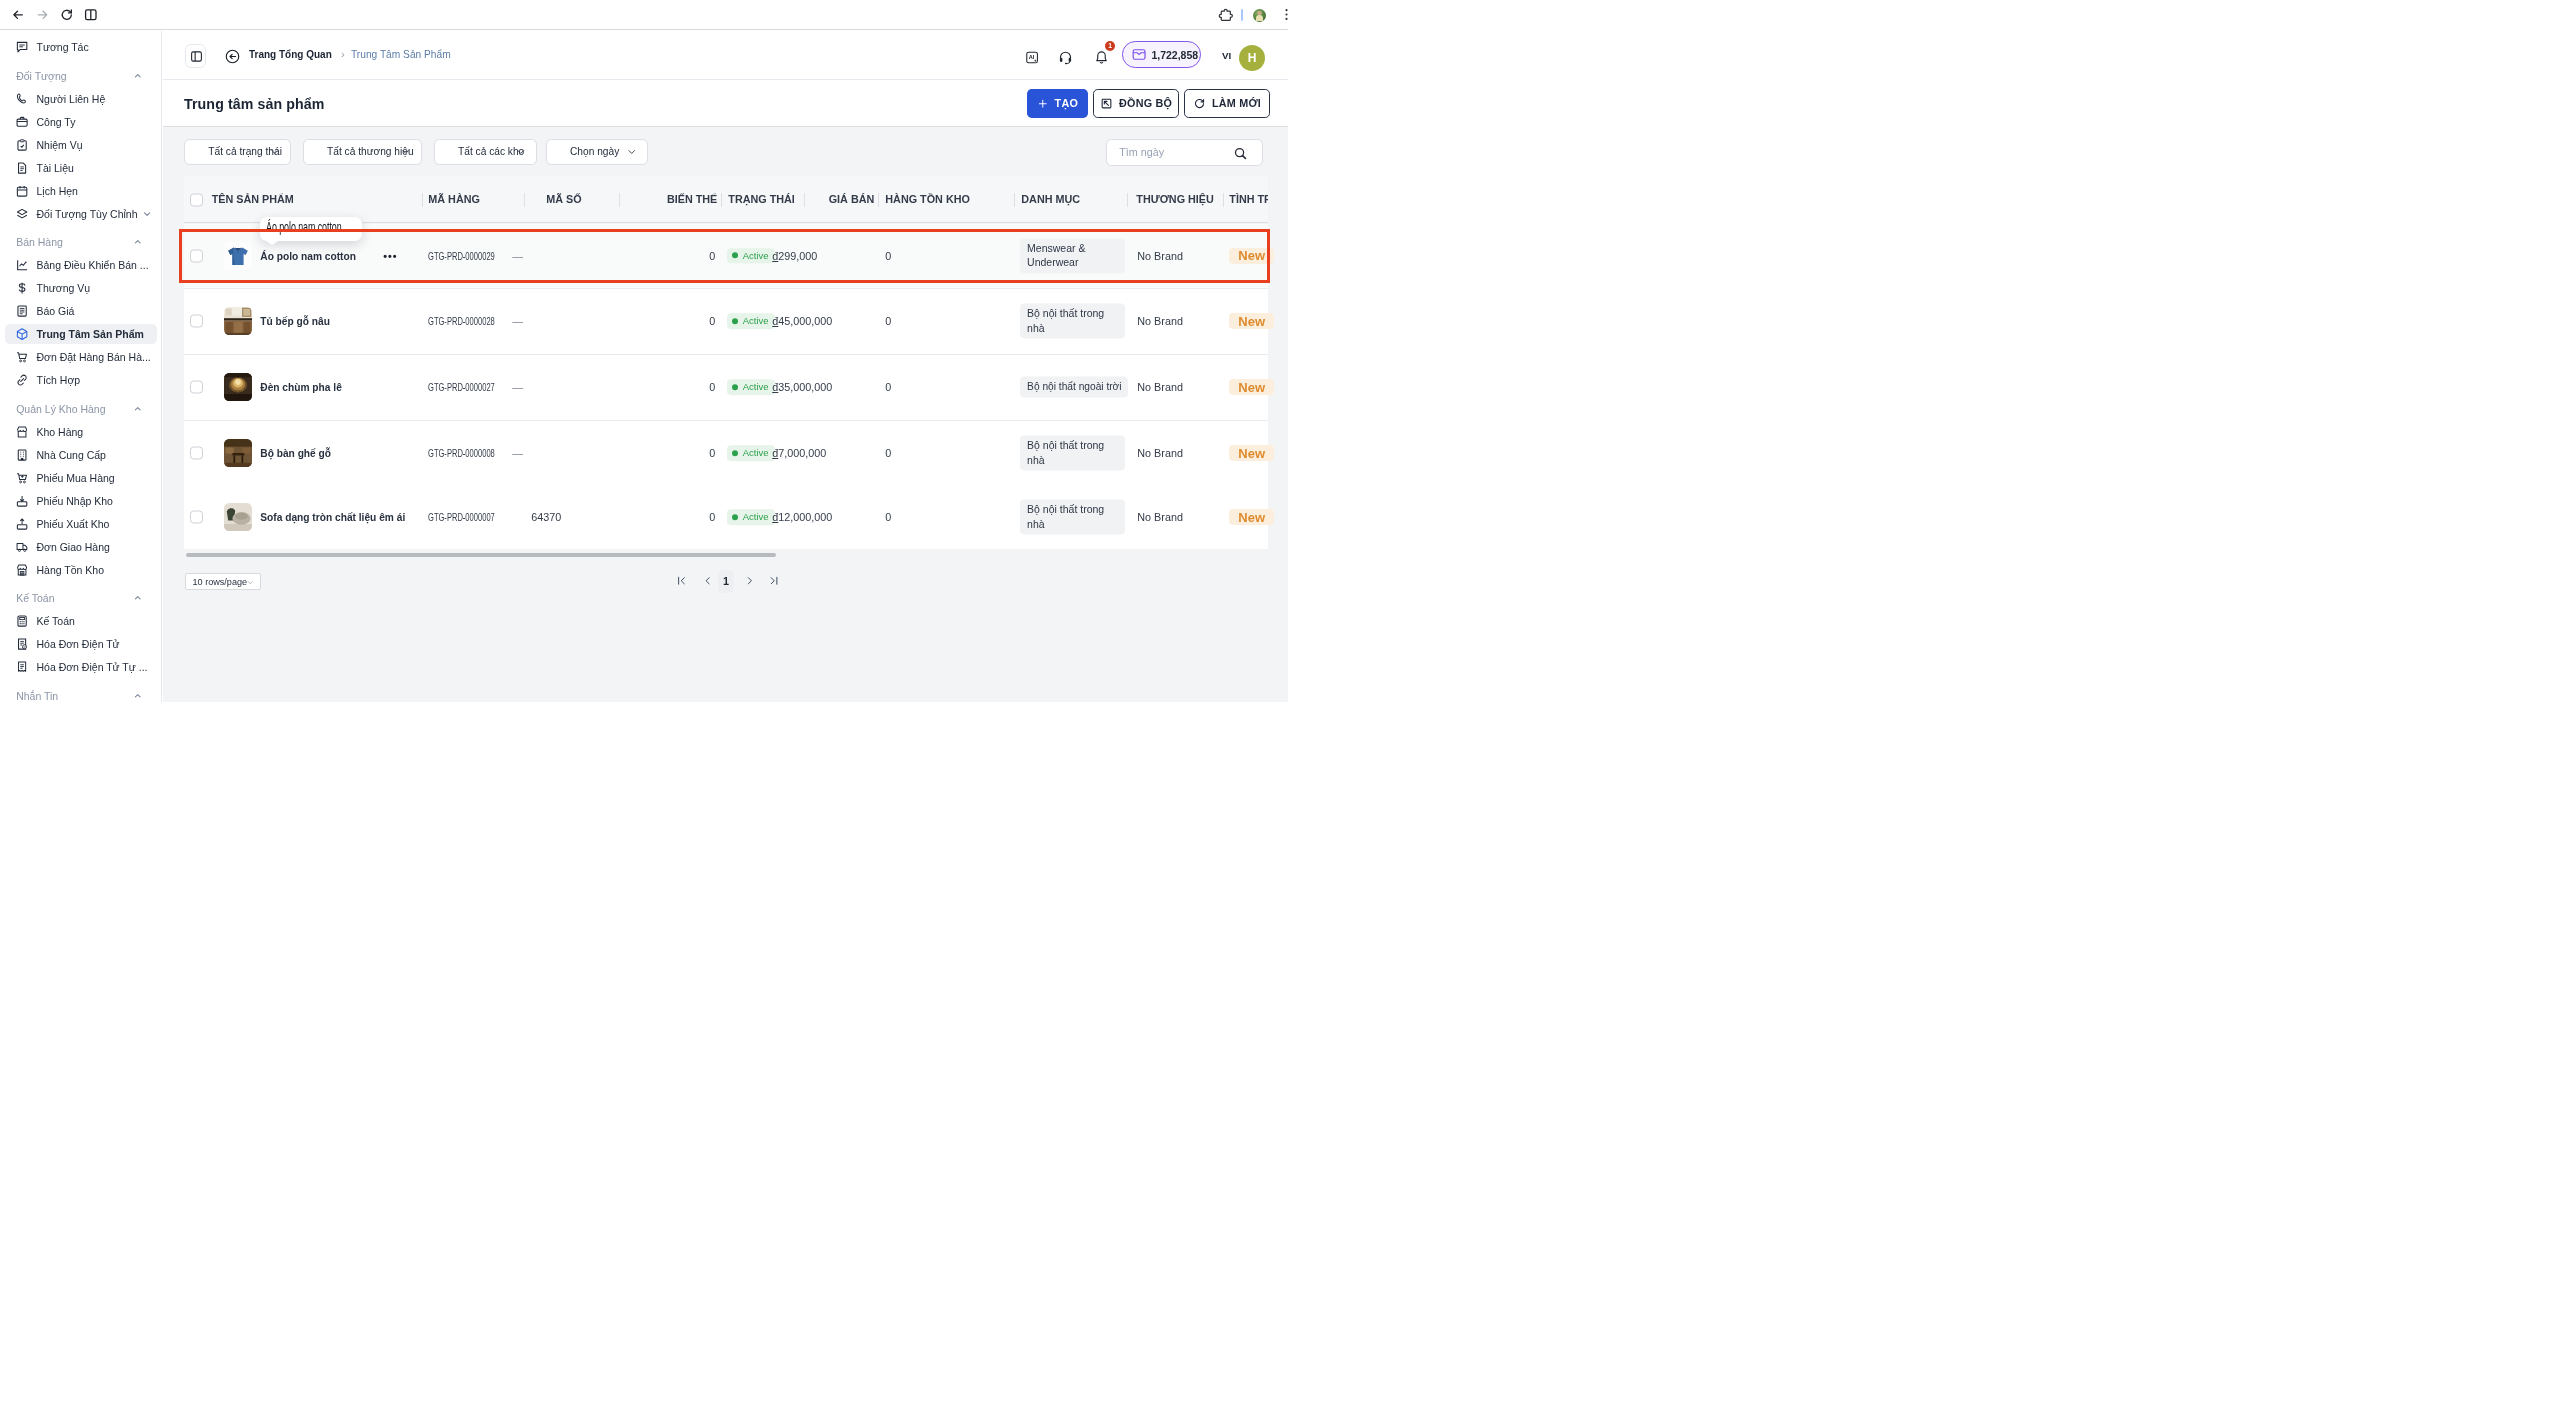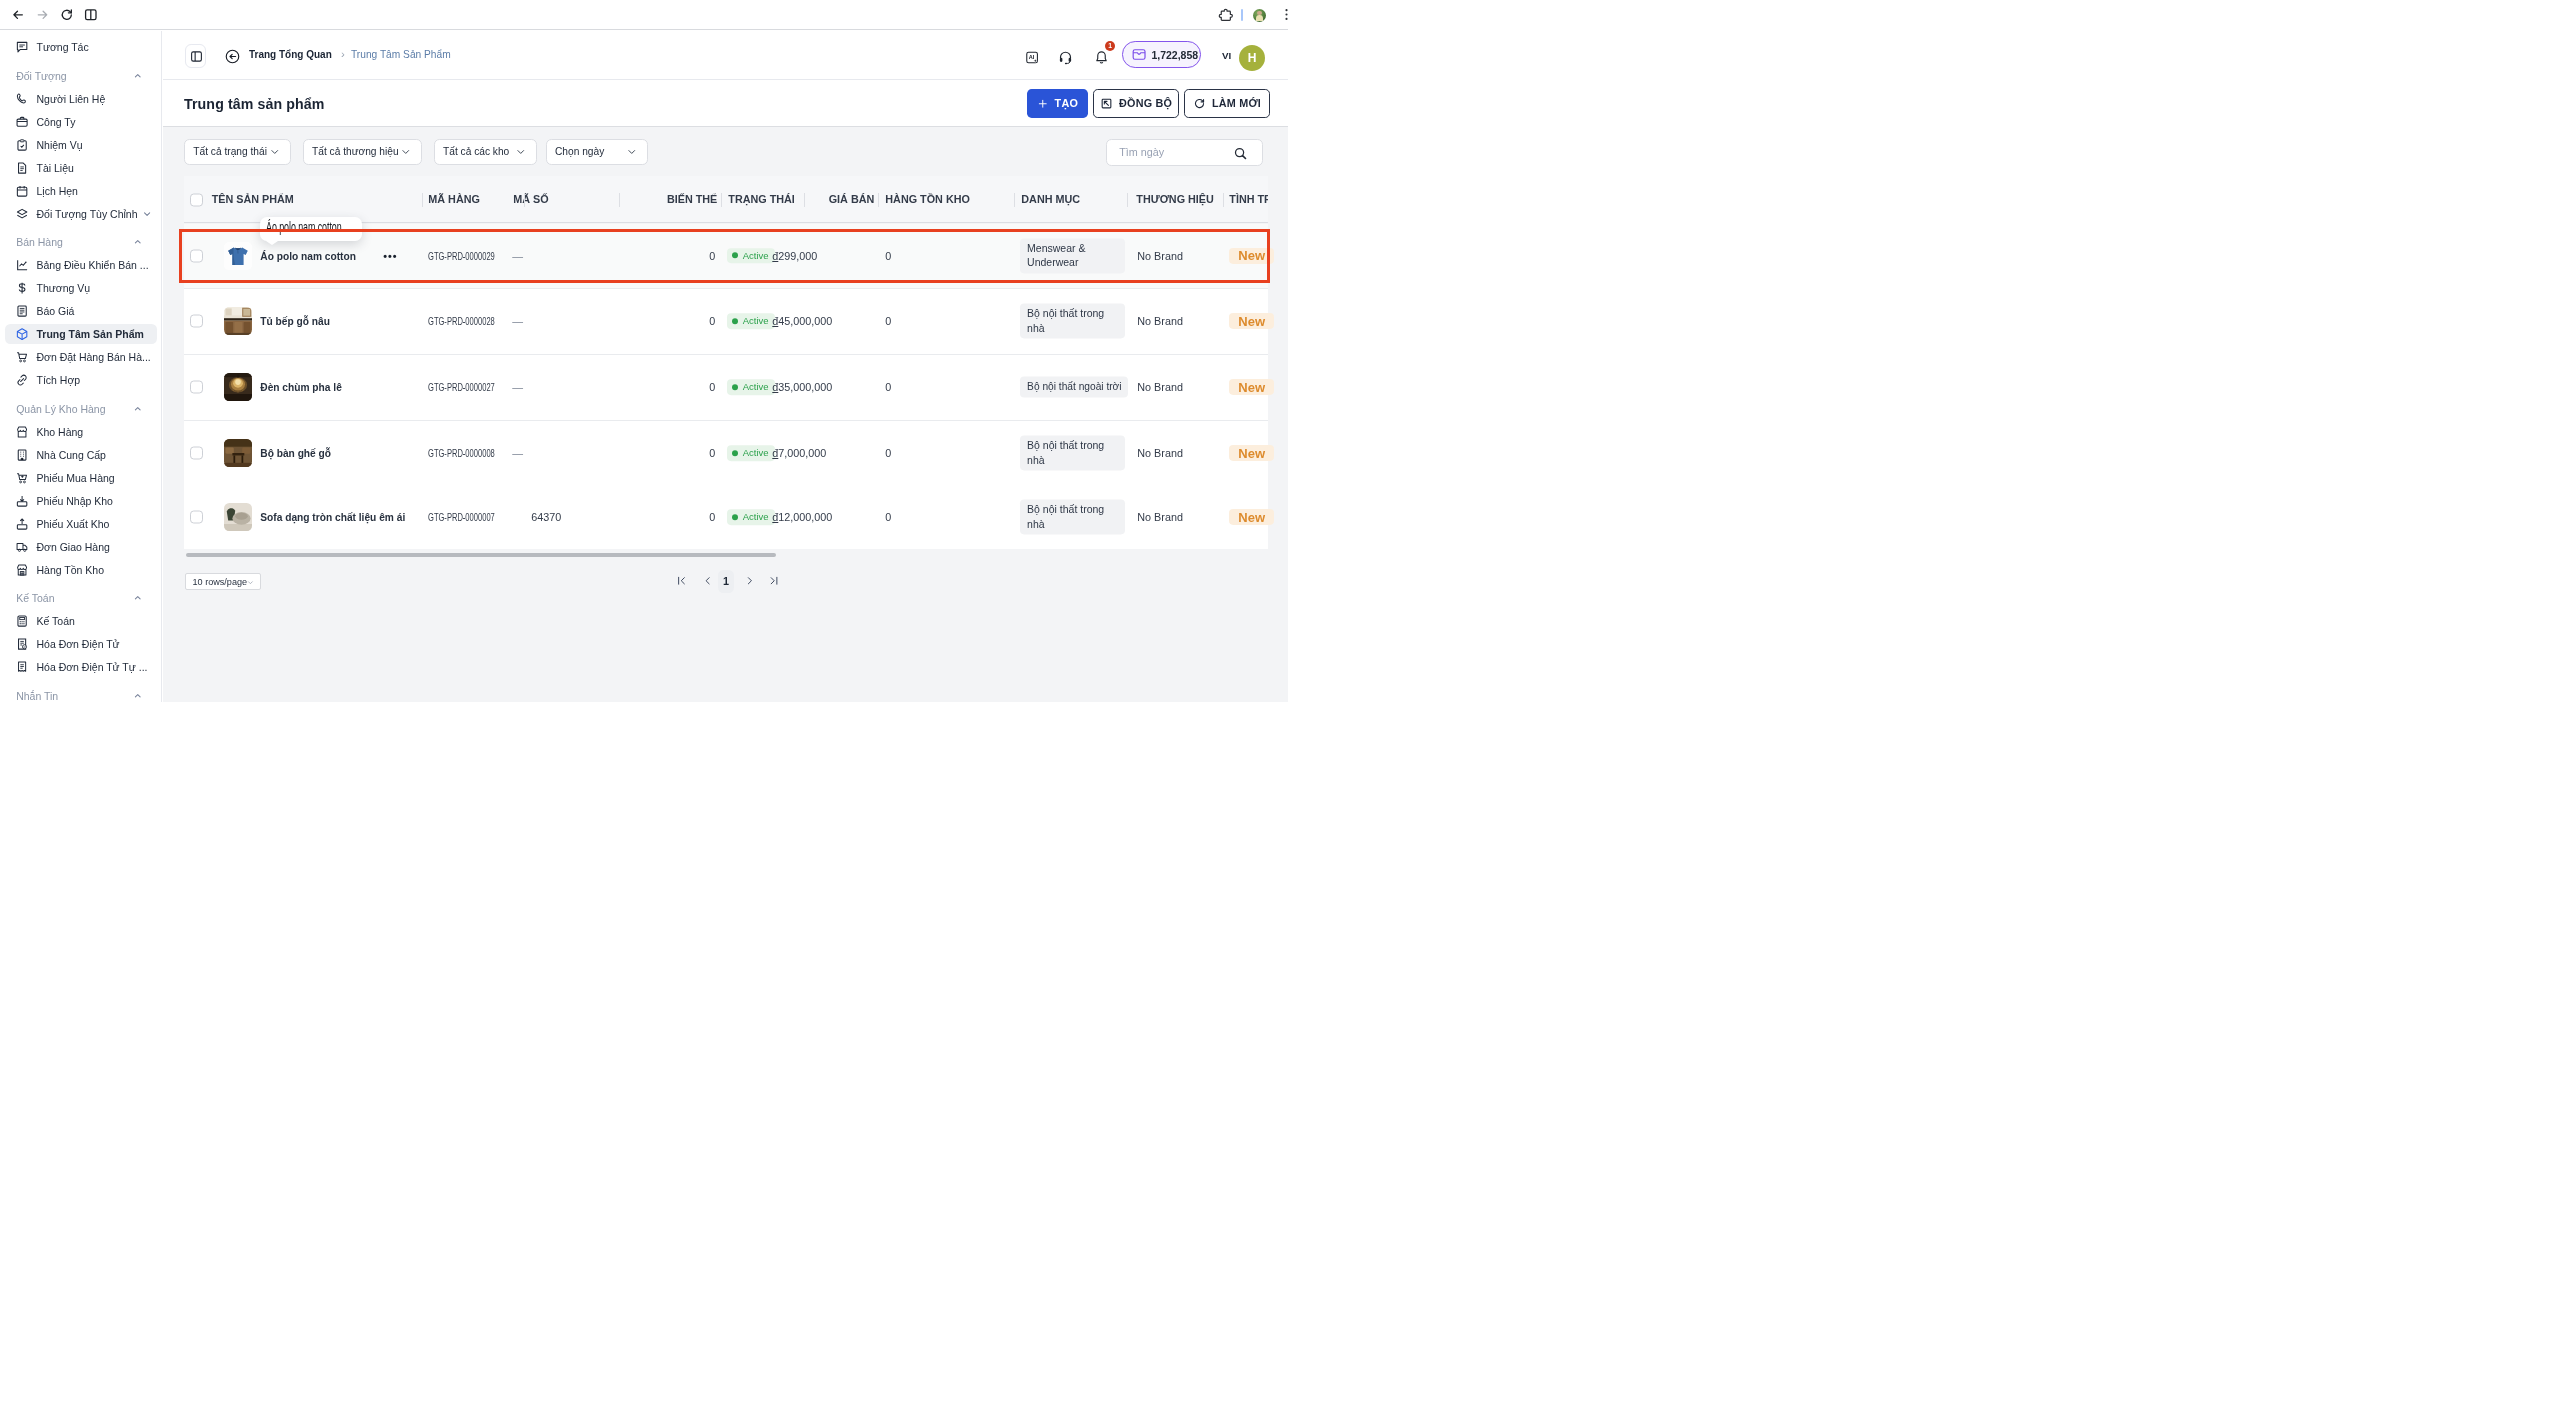--- a/index.html
+++ b/index.html
@@ -36,21 +36,21 @@
 #bc .b1{position:absolute;left:86px;top:18.3px;font-size:10px;font-weight:bold;color:#1b2434}
 #bc .sep{position:absolute;left:178px;top:17px;font-size:11.5px;color:#9aa4b2}
 #bc .b2{position:absolute;left:188px;top:18.3px;font-size:10.2px;color:#5c7da8}
 
 .btn{position:absolute;top:9.8px;height:28.4px;border-radius:4.7px;font-size:10.8px;font-weight:bold;letter-spacing:0.2px;display:flex;align-items:center;justify-content:center;color:#1d2637}
 #btao{left:864px;width:61px;background:#2a54d7;color:#fff}
 #bdong{left:930px;width:86px;background:#fff;border:1px solid #2a3346}
 #blam{left:1021px;width:86px;background:#fff;border:1px solid #2a3346}
 .btn svg{margin-right:6.1px}
 
-.filt{position:absolute;top:108px;height:26.4px;background:#fff;border:0.7px solid #dcdee3;border-radius:5.4px;font-size:10.2px;color:#242d3c;display:flex;align-items:center;padding-left:8px}
+.filt{position:absolute;top:108px;height:26.4px;background:#fff;border:0.7px solid #dcdee3;border-radius:5.4px;font-size:10.2px;color:#242d3c;display:flex;align-items:center;padding-left:23px}
 .filt svg{position:absolute;right:9.5px}
 #search{position:absolute;left:943px;top:108px;width:157px;height:27px;background:#fff;border:0.7px solid #dcdee3;border-radius:5.4px}
 #search .ph{position:absolute;left:12.2px;top:6.8px;font-size:10.8px;color:#98a1b3}
 #search svg{position:absolute;right:14.2px;top:6.1px}
 
 #tbl{position:absolute;left:21.3px;top:145px;width:1084px}
 .hline{position:absolute;left:0;width:1084px;height:0.7px;background:#e4e6ea}
 #thead{position:absolute;left:0;top:0.7px;width:1084px;height:47px;font-weight:bold;font-size:10.2px;color:#1d2636;border-bottom:0.7px solid #dcdee3;background:#f6f7f9;overflow:hidden}
 .vsep{position:absolute;top:17px;height:14.2px;width:0.7px;background:#dddfe4}
 .trow{position:absolute;left:0;width:1084px;background:#fff;border-bottom:0.7px solid #e9ebee}
@@ -391,21 +391,21 @@
         <path d="M15.3 15.3L20 20" stroke="#252b36" stroke-width="2.6" stroke-linecap="round"></path>
       </svg>
     </div>
 
   <div id="tbl">
     <div class="hline" style="top:0"></div>
     <div id="thead">
       <div class="cb" style="top:24px"></div>
       <div class="cell" style="left:27.4px">TÊN SẢN PHẨM</div>
       <div class="cell" style="left:244px">MÃ HÀNG</div>
-      <div class="cell" style="left:329px">MÃ SỐ</div>
+      <div class="cell" style="left:362px">MÃ SỐ</div>
       <div class="cell" style="left:465px;width:68px;text-align:right">BIẾN THỂ</div>
       <div class="cell" style="left:544px">TRẠNG THÁI</div>
       <div class="cell" style="left:588px;width:102px;text-align:right">GIÁ BÁN</div>
       <div class="cell" style="left:701px">HÀNG TỒN KHO</div>
       <div class="cell" style="left:837px">DANH MỤC</div>
       <div class="cell" style="left:952px">THƯƠNG HIỆU</div>
       <div class="cell" style="left:1045px">TÌNH TRẠNG</div>
       <div class="vsep" style="left:238px"></div>
       <div class="vsep" style="left:340px"></div>
       <div class="vsep" style="left:435px"></div>

